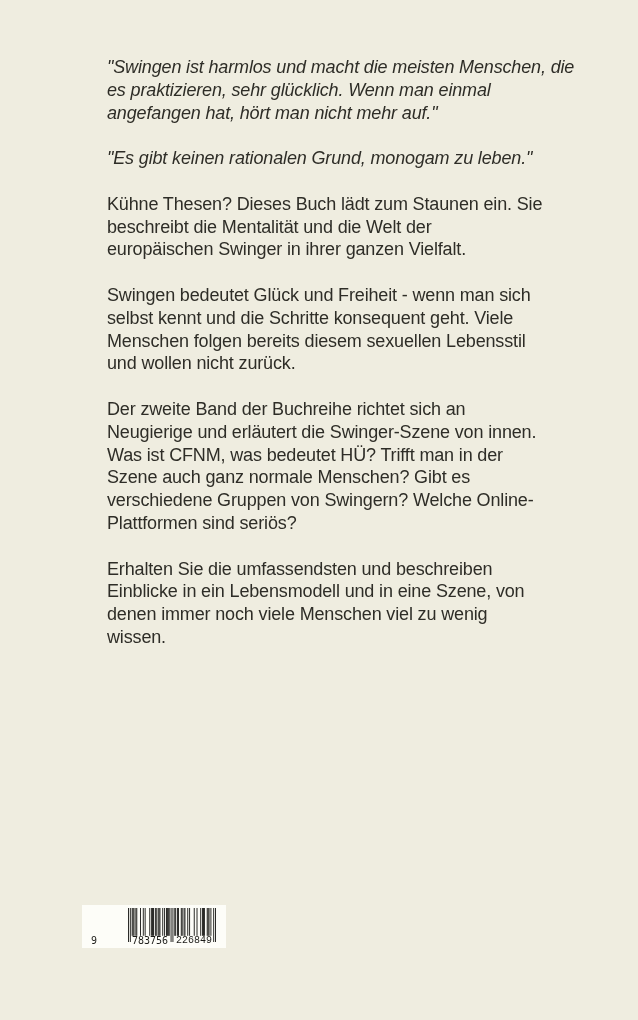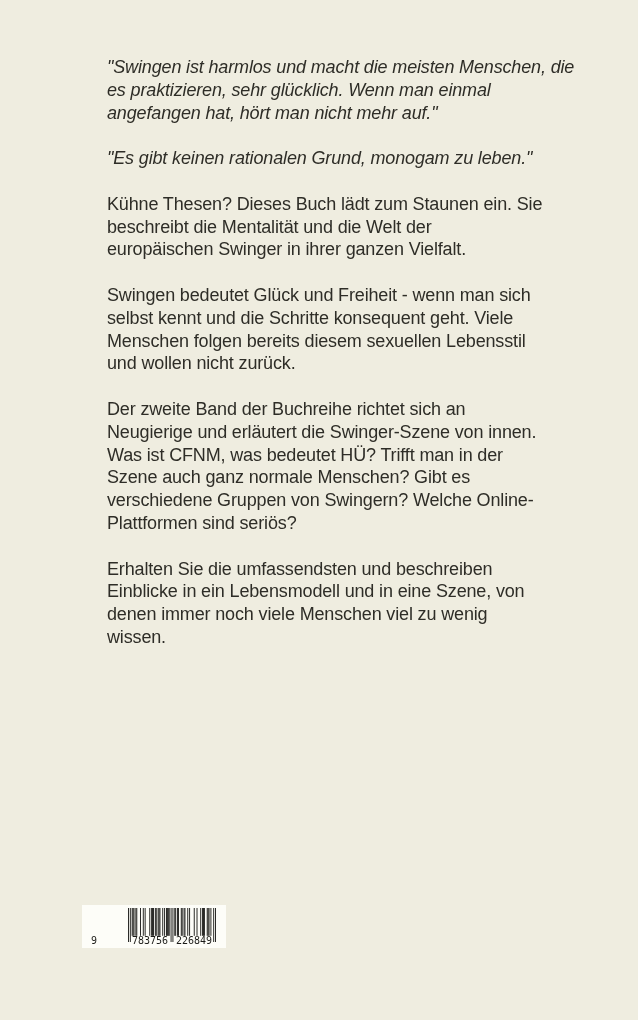--- a/index.html
+++ b/index.html
@@ -45,21 +45,21 @@
   .barcode-bars rect { fill: #1B1B18; }
   .bc-num {
     position: absolute;
     top: 30px;
     font-family: "DejaVu Sans Mono", monospace;
     font-size: 10px;
     color: #1B1B18;
   }
   .bc-prefix { left: 9px; }
   .bc-g1 { left: 49px; width: 38px; text-align: center; }
-  .bc-g2 { left: 93px; width: 38px; text-align: center; }
+  .bc-g2 { left: 93px; width: 38px; text-align: center; font-family: Liberation Mono, monospace; }
 </style>
 </head>
 <body>
 
 <div class="page">
 
   <div class="text-col">
     <p class="quote">"Swingen ist harmlos und macht die meisten Menschen, die
 es praktizieren, sehr glücklich. Wenn man einmal
 angefangen hat, hört man nicht mehr auf."</p>

